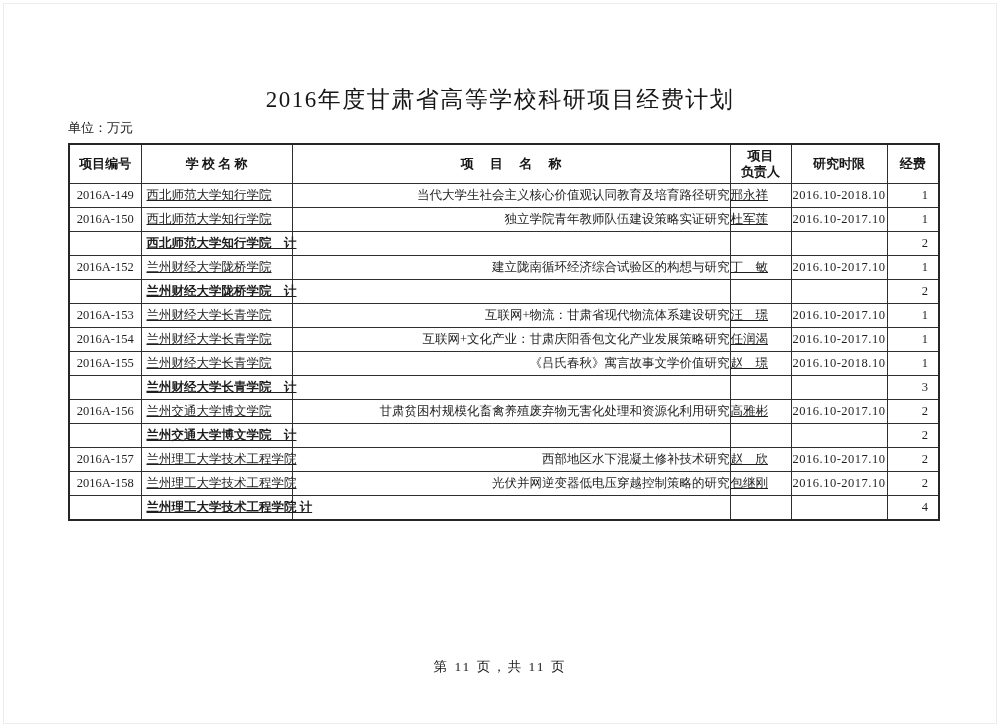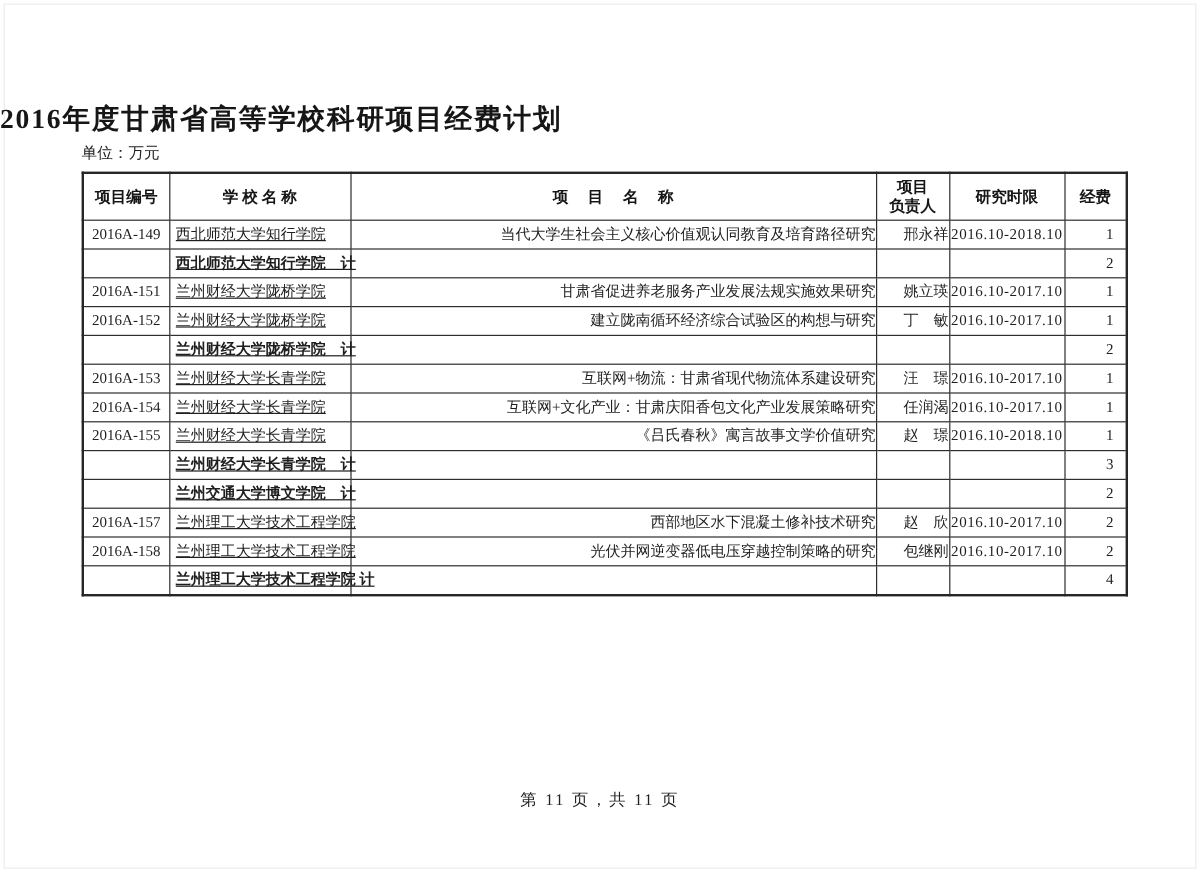--- a/index.html
+++ b/index.html
@@ -11,21 +11,22 @@
     position:relative;
     overflow:hidden;
   }
   .scan-edge {
     position:absolute; inset:3px;
     border:1px solid #ececec;
     pointer-events:none;
   }
   .doc-title {
     position:absolute; top:84px; left:0; width:1000px;
-    font-size:23px; font-weight:bold;
+    text-align:center;
+    font-size:23px; font-weight:normal;
     letter-spacing:1.5px;
     color:#161616;
   }
   .unit-label {
     position:absolute; top:119px; left:68px; width:870px;
     font-size:13px;
     color:#222;
   }
   table.main-table {
     position:absolute; top:143px; left:68px;
@@ -50,21 +51,21 @@
   .main-table td { height:23px; color:#1f1f1f; }
   .col-code   { width:72px; }
   .col-school { width:151px;text-decoration:underline; }
   .col-project{ width:438px; }
   .col-leader { width:61px; }
   .col-period { width:96px; }
   .col-fund   { width:52px; }
   td.col-code   { text-align:center; }
   td.col-school { text-align:left; padding-left:5px; white-space:nowrap; }
   td.col-project{ text-align:right; padding-left:8px; white-space:nowrap; }
-  td.col-leader { text-align:right; }
+  td.col-leader { text-align:left;text-decoration:underline; }
   td.col-period { text-align:center; letter-spacing:0.5px; }
   td.col-fund   { text-align:right; padding-right:10px; }
   tr.subtotal td.col-school { font-weight:bold; font-size:12.5px;margin-top:28px; }
   .leader-head span { display:block; line-height:1.25; }
   .page-footer {
     position:absolute; top:658px; left:0; width:1000px;
     text-align:center;
     font-size:13.5px;
     letter-spacing:2px;
     color:#222;
@@ -103,35 +104,35 @@
   </thead>
   <tbody>
       <tr class="data">
         <td class="col-code">2016A-149</td>
         <td class="col-school">西北师范大学知行学院</td>
         <td class="col-project">当代大学生社会主义核心价值观认同教育及培育路径研究</td>
         <td class="col-leader">邢永祥</td>
         <td class="col-period">2016.10-2018.10</td>
         <td class="col-fund">1</td>
       </tr>
+      <tr class="data">
+        <td class="col-code">2016A-150</td>
+        <td class="col-school">西北师范大学知行学院</td>
+        <td class="col-project">独立学院青年教师队伍建设策略实证研究</td>
+        <td class="col-leader">杜军莲</td>
+        <td class="col-period">2016.10-2017.10</td>
+        <td class="col-fund">1</td>
+      </tr>
       <tr class="subtotal">
         <td class="col-code"></td>
         <td class="col-school">西北师范大学知行学院　计</td>
         <td class="col-project"></td>
         <td class="col-leader"></td>
         <td class="col-period"></td>
         <td class="col-fund">2</td>
-      </tr>
-      <tr class="data">
-        <td class="col-code">2016A-151</td>
-        <td class="col-school">兰州财经大学陇桥学院</td>
-        <td class="col-project">甘肃省促进养老服务产业发展法规实施效果研究</td>
-        <td class="col-leader">姚立瑛</td>
-        <td class="col-period">2016.10-2017.10</td>
-        <td class="col-fund">1</td>
       </tr>
       <tr class="data">
         <td class="col-code">2016A-152</td>
         <td class="col-school">兰州财经大学陇桥学院</td>
         <td class="col-project">建立陇南循环经济综合试验区的构想与研究</td>
         <td class="col-leader">丁　敏</td>
         <td class="col-period">2016.10-2017.10</td>
         <td class="col-fund">1</td>
       </tr>
       <tr class="subtotal">
@@ -167,20 +168,28 @@
         <td class="col-fund">1</td>
       </tr>
       <tr class="subtotal">
         <td class="col-code"></td>
         <td class="col-school">兰州财经大学长青学院　计</td>
         <td class="col-project"></td>
         <td class="col-leader"></td>
         <td class="col-period"></td>
         <td class="col-fund">3</td>
       </tr>
+      <tr class="data">
+        <td class="col-code">2016A-156</td>
+        <td class="col-school">兰州交通大学博文学院</td>
+        <td class="col-project">甘肃贫困村规模化畜禽养殖废弃物无害化处理和资源化利用研究</td>
+        <td class="col-leader">高雅彬</td>
+        <td class="col-period">2016.10-2017.10</td>
+        <td class="col-fund">2</td>
+      </tr>
       <tr class="subtotal">
         <td class="col-code"></td>
         <td class="col-school">兰州交通大学博文学院　计</td>
         <td class="col-project"></td>
         <td class="col-leader"></td>
         <td class="col-period"></td>
         <td class="col-fund">2</td>
       </tr>
       <tr class="data">
         <td class="col-code">2016A-157</td>

